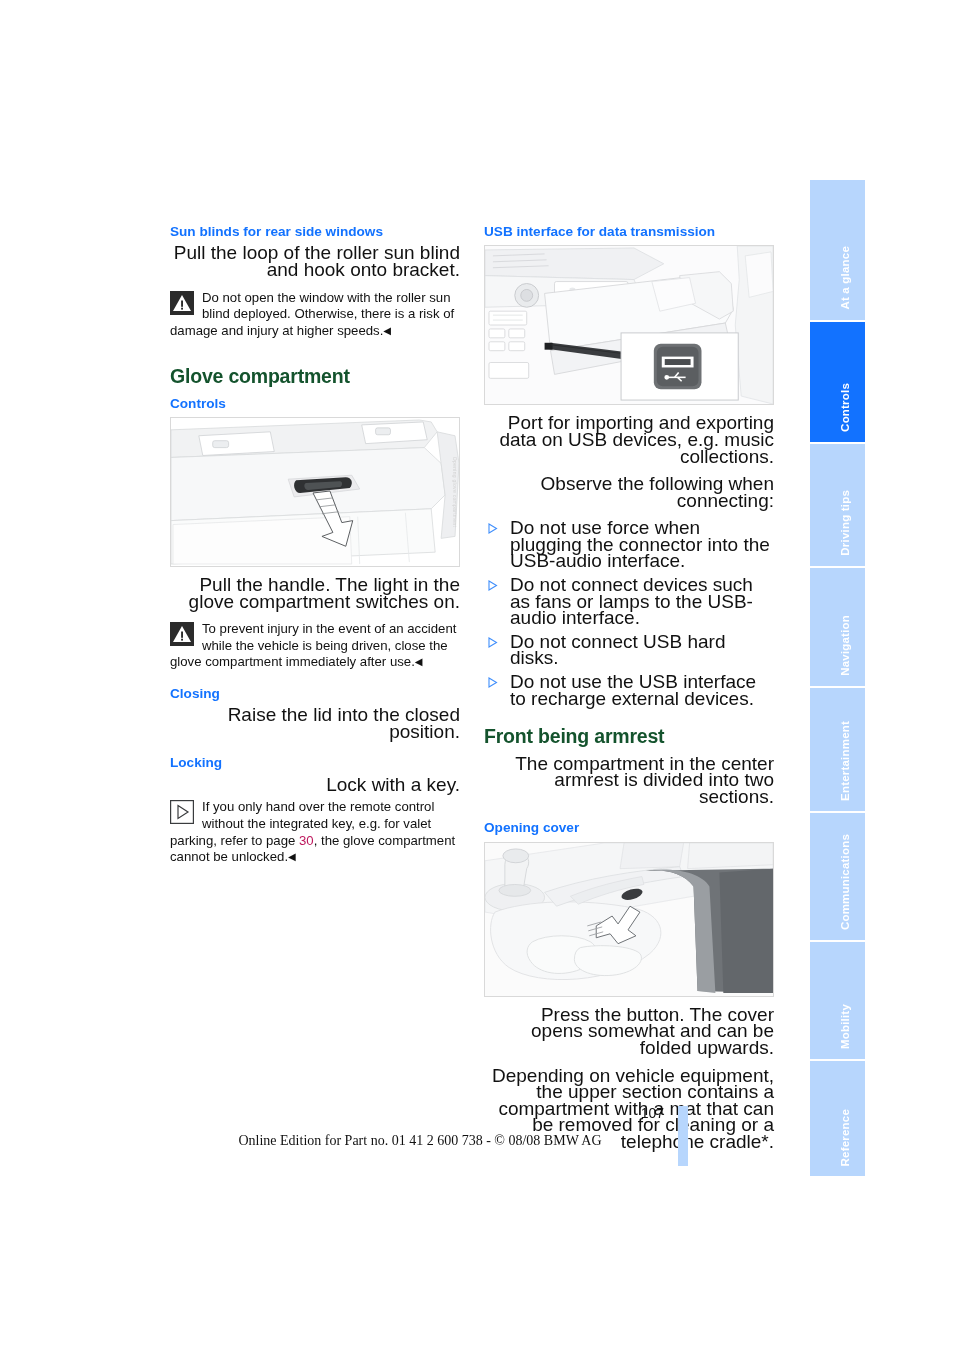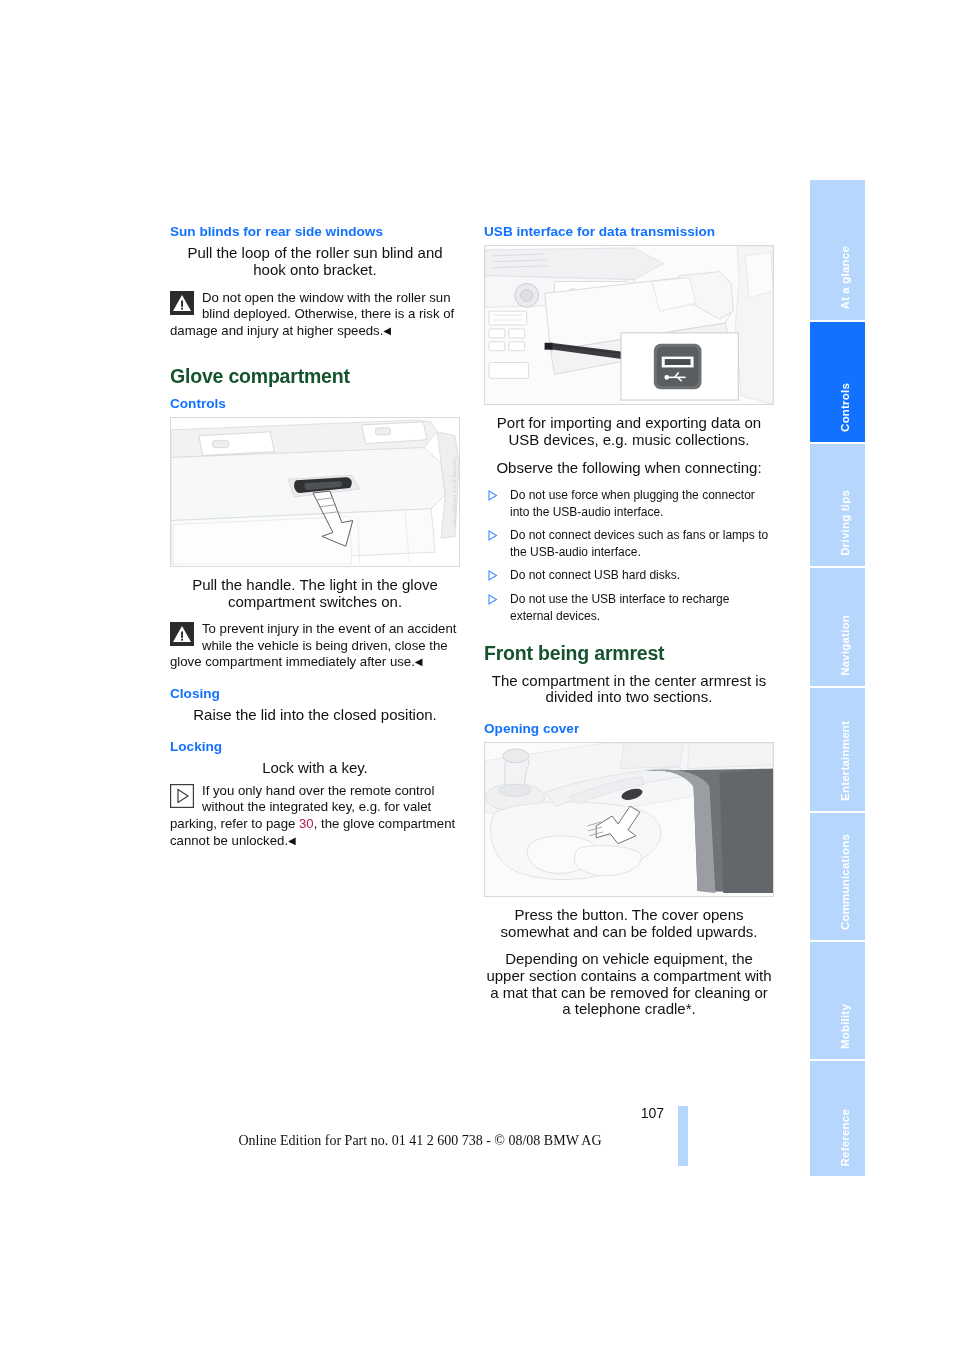--- a/index.html
+++ b/index.html
@@ -39,41 +39,41 @@
   }
   h2.sub {
     color:#1272ff; font-size:13.6px; font-weight:bold;
     line-height:1.2; margin-top:16px; margin-bottom:5px;
   }
   h3.subsub {
     color:#1272ff; font-size:13.6px; font-weight:bold;
     line-height:1.2; margin-top:15px; margin-bottom:5px;
   }
   p.body {
-    font-size:15px; line-height:16.6px; color:#111;
-    margin-bottom:11px; text-align:center;
+    font-size:19px; line-height:16.6px; color:#111;
+    margin-bottom:11px; text-align:right;
   }
   p.tight { margin-bottom:6px; }
   .lnk { color:#be185d; }
   .endmark { font-size:10px; vertical-align:1px; letter-spacing:0; }
 
   
   .note { font-size:13.2px; line-height:16.6px; color:#111; margin-bottom:11px; position:relative; }
   .note .noteicon {
     float:left; width:24px; height:24px; margin-right:8px; margin-top:1px;
   }
   .note .notetext { }
 
   svg.icon { display:block; }
 
   
   ul.blist { list-style:none; margin: 0 0 11px 0; }
   ul.blist li {
     position:relative; padding-left:26px;
-    font-size:12px; line-height:16.6px; color:#111;
+    font-size:19px; line-height:16.6px; color:#111;
     margin-bottom:7px;
   }
   ul.blist li .bullet {
     position:absolute; left:3px; top:3px; width:11px; height:11px;
   }
 
   
   .fig { position:relative; width:290px; border:0.8px solid #d9d9d9; background:#fff; margin:2px 0 10px 0; overflow:hidden; }
   .fig svg { display:block; width:100%; height:100%; }
   .figcap {

